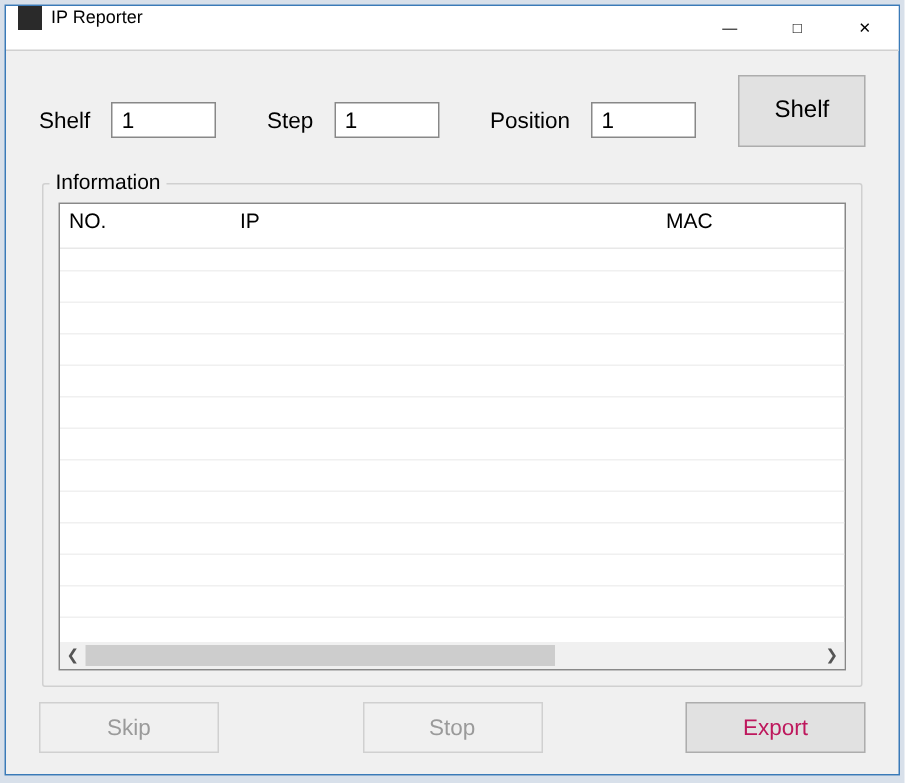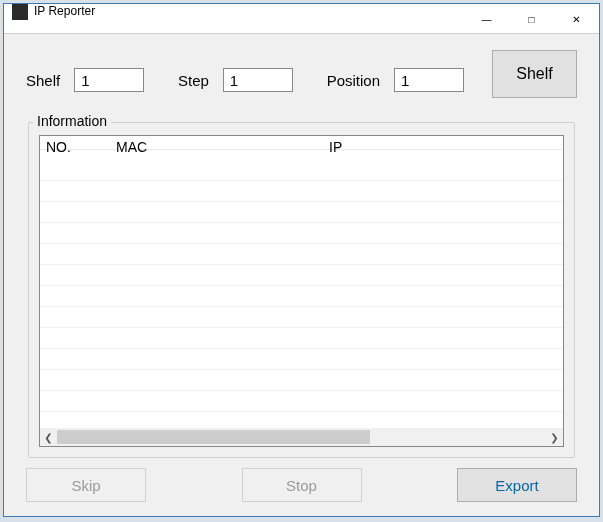--- a/index.html
+++ b/index.html
@@ -90,23 +90,24 @@
   }
   .grid {
     position: absolute;
     top: 12px; left: 10px; right: 10px; bottom: 10px;
     background: #fff;
     border: 1px solid #888;
     overflow: hidden;
   }
   .grid-header {
     display: flex;
-    height: 14px;
+    height: 30px;
     border-bottom: 1px solid #e8e8e8;
     font-size: 14px;
+    gap: 44px;
   }
   .gh { padding: 3px 6px; }
   .col-no  { width: 70px; }
   .col-ip  { width: 240px; }
   .col-mac { flex: 1; }
   .grid-body {
     position: absolute;
     top: 24px; left: 0; right: 0; bottom: 18px;
   }
   .grid-row {
@@ -145,21 +146,21 @@
     display: flex; align-items: center; justify-content: center;
     border: 1px solid #adadad;
   }
   .btn.disabled {
     background: #f0f0f0;
     color: #9a9a9a;
     border-color: #d0d0d0;
   }
   .btn.enabled {
     background: #e1e1e1;
-    color: #0369a1;
+    color: #be185d;
   }
   .btn.default {
     border: 2px solid #0078d7;
     background: #e1e1e1;
   }
 
   .watermark {
     position: absolute;
     left: -18px; bottom: -12px;
     pointer-events: none;
@@ -200,22 +201,22 @@
       <input class="num-input" value="1" style="">
       <span class="spacer"></span>
       <div class="start-btn" style="margin-top:-12px">Shelf</div>
     </div>
 
     <fieldset class="group">
       <div class="group-label">Information</div>
       <div class="grid">
         <div class="grid-header">
           <div class="gh col-no">NO.</div>
+          <div class="gh col-ip">IP</div>
           <div class="gh col-mac">MAC</div>
-          <div class="gh col-ip">IP</div>
         </div>
         <div class="grid-body">
           <div class="grid-row"></div>
           <div class="grid-row"></div>
           <div class="grid-row"></div>
           <div class="grid-row"></div>
           <div class="grid-row"></div>
           <div class="grid-row"></div>
           <div class="grid-row"></div>
           <div class="grid-row"></div>

